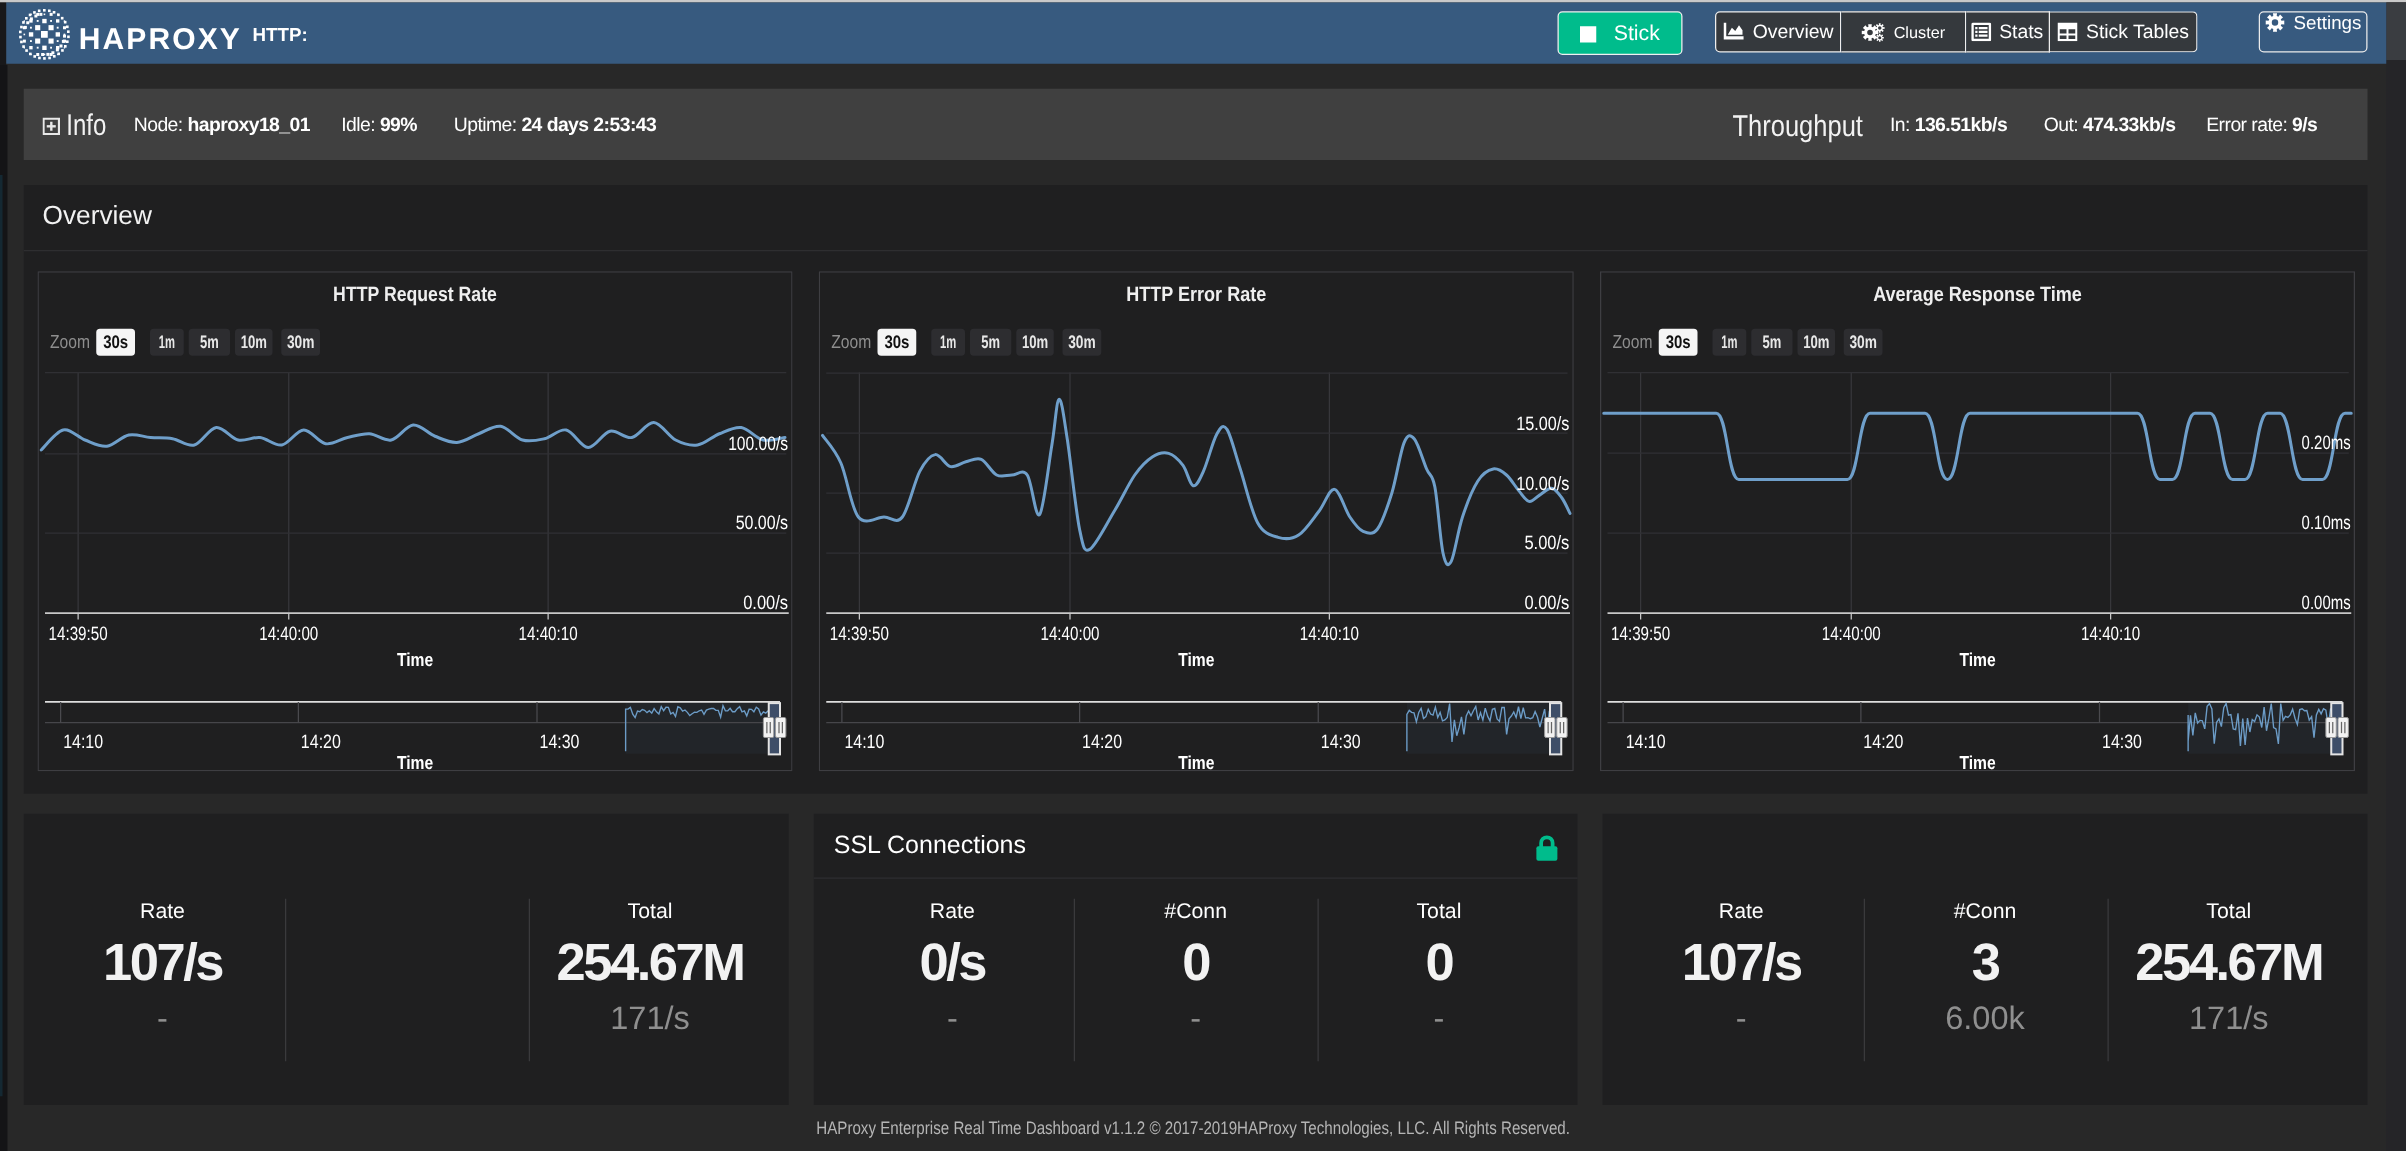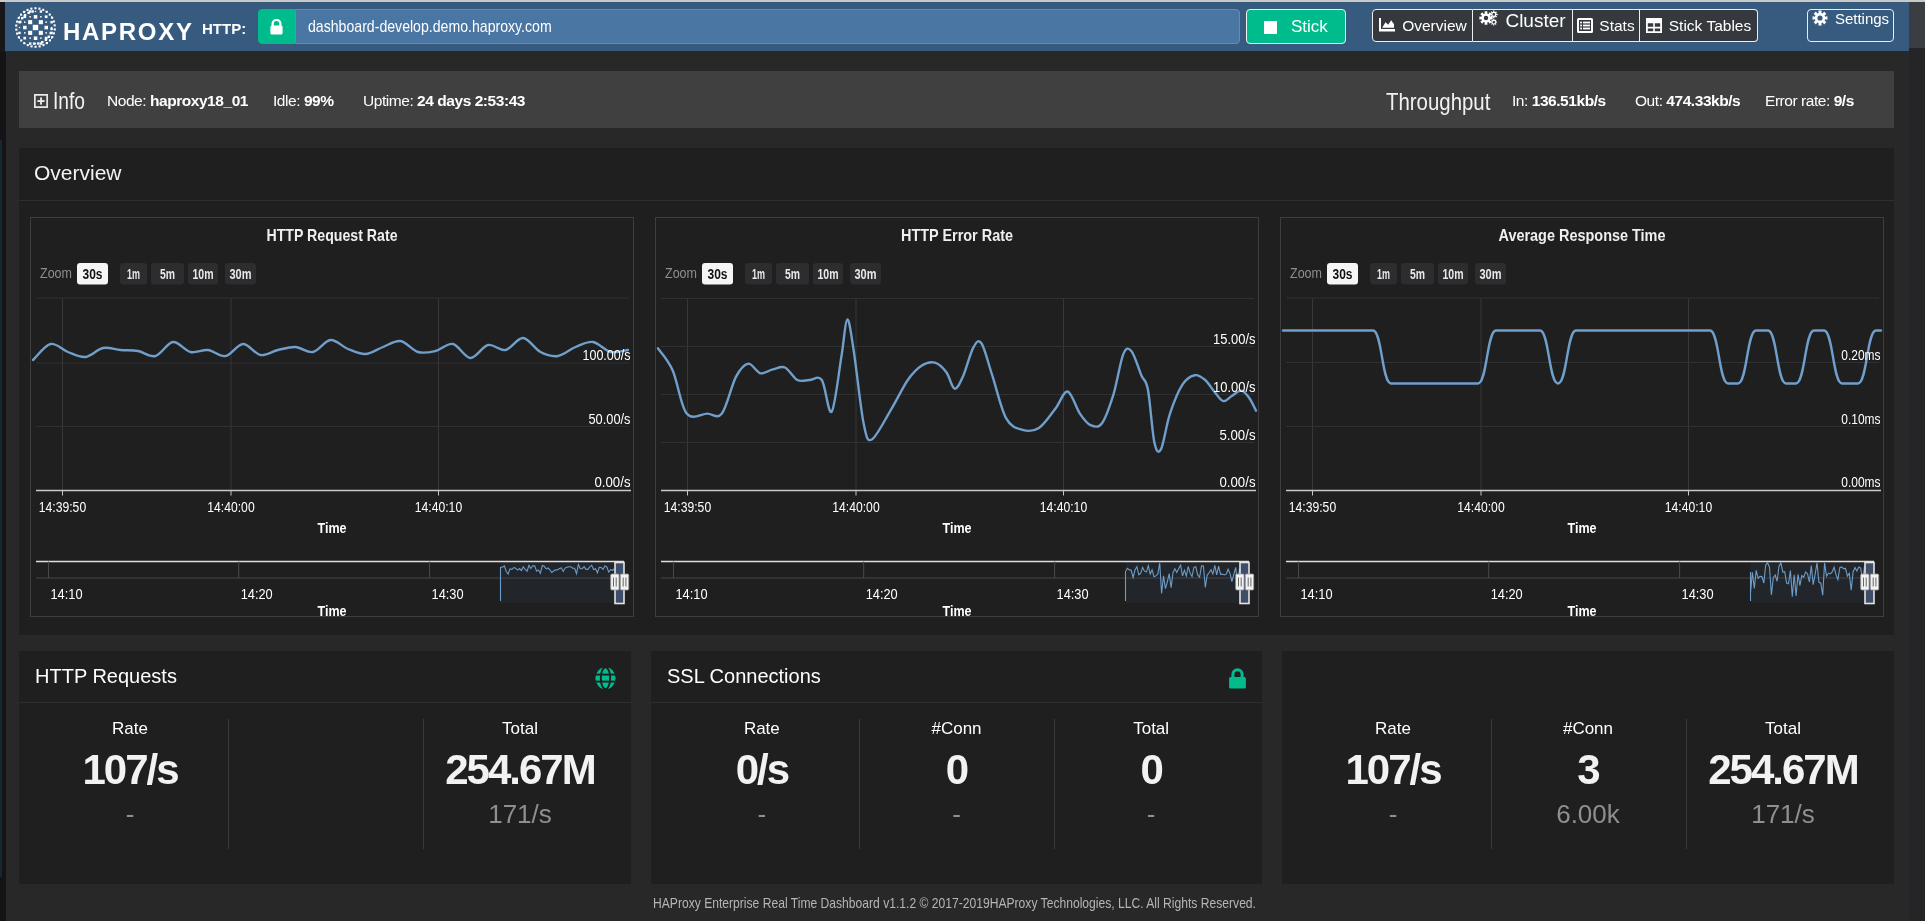--- a/index.html
+++ b/index.html
@@ -96,43 +96,32 @@
         <rect x="7.1" y="16.7" width="2.4" height="2.4"></rect>
         <rect x="9.0" y="13.0" width="2.4" height="2.4"></rect>
         <rect x="11.9" y="9.9" width="2.4" height="2.4"></rect>
         <rect x="15.5" y="7.6" width="2.4" height="2.4"></rect>
         <rect x="19.5" y="6.3" width="2.4" height="2.4"></rect>
         <rect x="38.4" y="23.7" width="2.4" height="2.4"></rect>
       </g>
     </svg>
   <div class="abs" style="left:58px;top:16px;font-size:24px;font-weight:bold;color:#fff;letter-spacing:1.7px">HAPROXY</div>
   <div class="abs" style="left:197px;top:18px;font-size:15px;font-weight:bold;color:#fff">HTTP:</div>
-  <div class="abs" style="left:253px;top:7px;width:982px;height:35px">
-    <div class="abs" style="left:0;top:0;width:37px;height:35px;background:#00bc8c;border-radius:4px 0 0 4px;border:1px solid #00bc8c">
-        <div class="abs" style="left:10px;top:9px"><svg width="15" height="16" viewBox="0 0 15 16">
-            <g fill="#fff">
-              <path d="M2.5,7 v-2.2 a5,5 0 0 1 10,0 V7 h-2.3 v-2.2 a2.7,2.7 0 0 0 -5.4,0 V7 z"></path>
-              <rect x="1.4" y="6.6" width="12.2" height="9" rx="1.6"></rect>
-            </g>
-          </svg></div>
-      </div>
-    <div class="abs" style="left:37px;top:0;width:945px;height:35px;background:#4a76a4;border:1px solid #678cb4;border-radius:0 4px 4px 0;color:#fff;font-size:17px;line-height:33px;padding-left:12px"><span style="display:inline-block;transform:scaleX(0.83);transform-origin:0 50%">dashboard-develop.demo.haproxy.com</span></div>
-  </div>
   <div class="abs" style="left:1241px;top:7px;width:100px;height:35px;background:#00bc8c;border:1px solid #f0f0f0;border-radius:4px">
     <div class="abs" style="left:17px;top:11px;width:13px;height:13px;background:#fff"></div>
     <div class="abs" style="left:44px;top:7px;font-size:17px;color:#fff">Stick</div>
   </div>
   <div class="abs" style="left:1367px;top:7px;height:33px;display:flex">
     <div style="width:101px;background:#35393d;border:1px solid #eee;border-radius:4px 0 0 4px;display:flex;align-items:center;justify-content:center;color:#fff;font-size:15.5px"><svg width="17" height="15" viewBox="0 0 17 15" style="margin-right:7px">
           <g fill="#fff">
             <path d="M1,0 h2 v11 h14 v2.6 h-16 z"></path>
             <path d="M4.2,9.8 L7.5,4.2 L10.2,6.8 L13.2,2.2 L16,6.2 V9.8 Z"></path>
           </g>
         </svg>Overview</div>
-    <div style="width:100px;background:#35393d;border:1px solid #eee;border-left:none;display:flex;justify-content:center;color:#fff;font-size:19px"><svg width="19" height="16" viewBox="0 0 19 16" style="margin-right:7px">
+    <div style="width:100px;background:#35393d;border:1px solid #eee;border-left:none;display:flex;align-items:center;justify-content:center;color:#fff;font-size:13px"><svg width="19" height="16" viewBox="0 0 19 16" style="margin-right:7px">
           <path fill="#fff" fill-rule="evenodd" d="M13.64,6.54L13.64,9.46L11.60,9.22L11.12,10.39L12.73,11.67L10.67,13.73L9.39,12.12L8.22,12.60L8.46,14.64L5.54,14.64L5.78,12.60L4.61,12.12L3.33,13.73L1.27,11.67L2.88,10.39L2.40,9.22L0.36,9.46L0.36,6.54L2.40,6.78L2.88,5.61L1.27,4.33L3.33,2.27L4.61,3.88L5.78,3.40L5.54,1.36L8.46,1.36L8.22,3.40L9.39,3.88L10.67,2.27L12.73,4.33L11.12,5.61L11.60,6.78ZM9.24,8.00A2.24,2.24 0 1 0 4.76,8.00A2.24,2.24 0 1 0 9.24,8.00Z"></path>
           <path fill="#fff" fill-rule="evenodd" d="M18.63,3.64L18.63,5.16L17.30,5.03L17.01,5.72L18.04,6.57L16.97,7.64L16.12,6.61L15.43,6.90L15.56,8.23L14.04,8.23L14.17,6.90L13.48,6.61L12.63,7.64L11.56,6.57L12.59,5.72L12.30,5.03L10.97,5.16L10.97,3.64L12.30,3.77L12.59,3.08L11.56,2.23L12.63,1.16L13.48,2.19L14.17,1.90L14.04,0.57L15.56,0.57L15.43,1.90L16.12,2.19L16.97,1.16L18.04,2.23L17.01,3.08L17.30,3.77ZM16.20,4.40A1.40,1.40 0 1 0 13.40,4.40A1.40,1.40 0 1 0 16.20,4.40Z"></path>
           <path fill="#fff" fill-rule="evenodd" d="M18.04,11.56L18.04,12.84L16.91,12.73L16.67,13.32L17.54,14.03L16.63,14.94L15.92,14.07L15.33,14.31L15.44,15.44L14.16,15.44L14.27,14.31L13.68,14.07L12.97,14.94L12.06,14.03L12.93,13.32L12.69,12.73L11.56,12.84L11.56,11.56L12.69,11.67L12.93,11.08L12.06,10.37L12.97,9.46L13.68,10.33L14.27,10.09L14.16,8.96L15.44,8.96L15.33,10.09L15.92,10.33L16.63,9.46L17.54,10.37L16.67,11.08L16.91,11.67ZM16.05,12.20A1.25,1.25 0 1 0 13.55,12.20A1.25,1.25 0 1 0 16.05,12.20Z"></path>
         </svg>Cluster</div>
     <div style="width:67px;background:#35393d;border:1px solid #eee;border-left:none;display:flex;align-items:center;justify-content:center;color:#fff;font-size:15.5px"><svg width="16" height="15" viewBox="0 0 16 15" style="margin-right:6px">
           <g fill="#fff">
             <path d="M0,1.5 a1.5,1.5 0 0 1 1.5,-1.5 h13 a1.5,1.5 0 0 1 1.5,1.5 v12 a1.5,1.5 0 0 1 -1.5,1.5 h-13 a1.5,1.5 0 0 1 -1.5,-1.5 z M2,2 v11 h12 v-11 z"></path>
             <rect x="3.2" y="3.6" width="1.8" height="1.8"></rect>
             <rect x="6" y="3.6" width="7" height="1.8"></rect>
             <rect x="3.2" y="6.6" width="1.8" height="1.8"></rect>
@@ -325,31 +314,20 @@
     <rect x="590.4" y="357" width="8.3" height="16" rx="1.2" fill="#f2f2f2" stroke="#9a9a9a" stroke-width="0.8"></rect>
     <line x1="593.1999999999999" y1="360.5" x2="593.1999999999999" y2="369.5" stroke="#666" stroke-width="1"></line>
     <line x1="595.9" y1="360.5" x2="595.9" y2="369.5" stroke="#666" stroke-width="1"></line>
     <text x="20.5" y="381.5" font-size="15.5" fill="#fff" textLength="32" lengthAdjust="spacingAndGlyphs">14:10</text>
     <text x="210.7" y="381.5" font-size="15.5" fill="#fff" textLength="32" lengthAdjust="spacingAndGlyphs">14:20</text>
     <text x="401.6" y="381.5" font-size="15.5" fill="#fff" textLength="32" lengthAdjust="spacingAndGlyphs">14:30</text>
     <text x="302.0" y="398.5" font-size="15" fill="#fff" text-anchor="middle" font-weight="bold" textLength="29" lengthAdjust="spacingAndGlyphs">Time</text>
   </svg>
 
 <div style="position:absolute;left:19px;top:651px;width:612px;height:233px;background:#1f1f20">
-    <div style="position:absolute;left:0;top:0;width:100%;height:52px;border-bottom:1px solid #2e2e30">
-      <div style="position:absolute;left:16px;top:14px;font-size:20px;color:#fff">HTTP Requests</div>
-      <div style="position:absolute;right:15px;top:16px"><svg width="21" height="23" viewBox="0 0 21 23">
-          <ellipse cx="10.5" cy="11.2" rx="10.1" ry="11" fill="#00bc8c"></ellipse>
-          <g stroke="#1f1f20" stroke-width="1.9" fill="none">
-            <ellipse cx="10.5" cy="11.2" rx="4.7" ry="11"></ellipse>
-            <line x1="0" y1="7.6" x2="21" y2="7.6"></line>
-            <line x1="0" y1="14.6" x2="21" y2="14.6"></line>
-          </g>
-        </svg></div>
-    </div>
     <div style="position:absolute;left:13.5px;top:68px;width:195.0px;text-align:center">
       <div style="font-size:17px;color:#fff">Rate</div>
       <div style="font-size:42px;font-weight:bold;color:#f2f2f2;margin-top:9px;line-height:44px;letter-spacing:-2px">107/s</div>
       <div style="font-size:26px;color:#8f8f8f;margin-top:7px">-</div>
     </div>
     <div style="position:absolute;left:208.5px;top:68px;width:1px;height:130px;background:#3a3a3c"></div>
     <div style="position:absolute;left:403.5px;top:68px;width:195.0px;text-align:center">
       <div style="font-size:17px;color:#fff">Total</div>
       <div style="font-size:42px;font-weight:bold;color:#f2f2f2;margin-top:9px;line-height:44px;letter-spacing:-2px">254.67M</div>
       <div style="font-size:26px;color:#8f8f8f;margin-top:7px">171/s</div>

